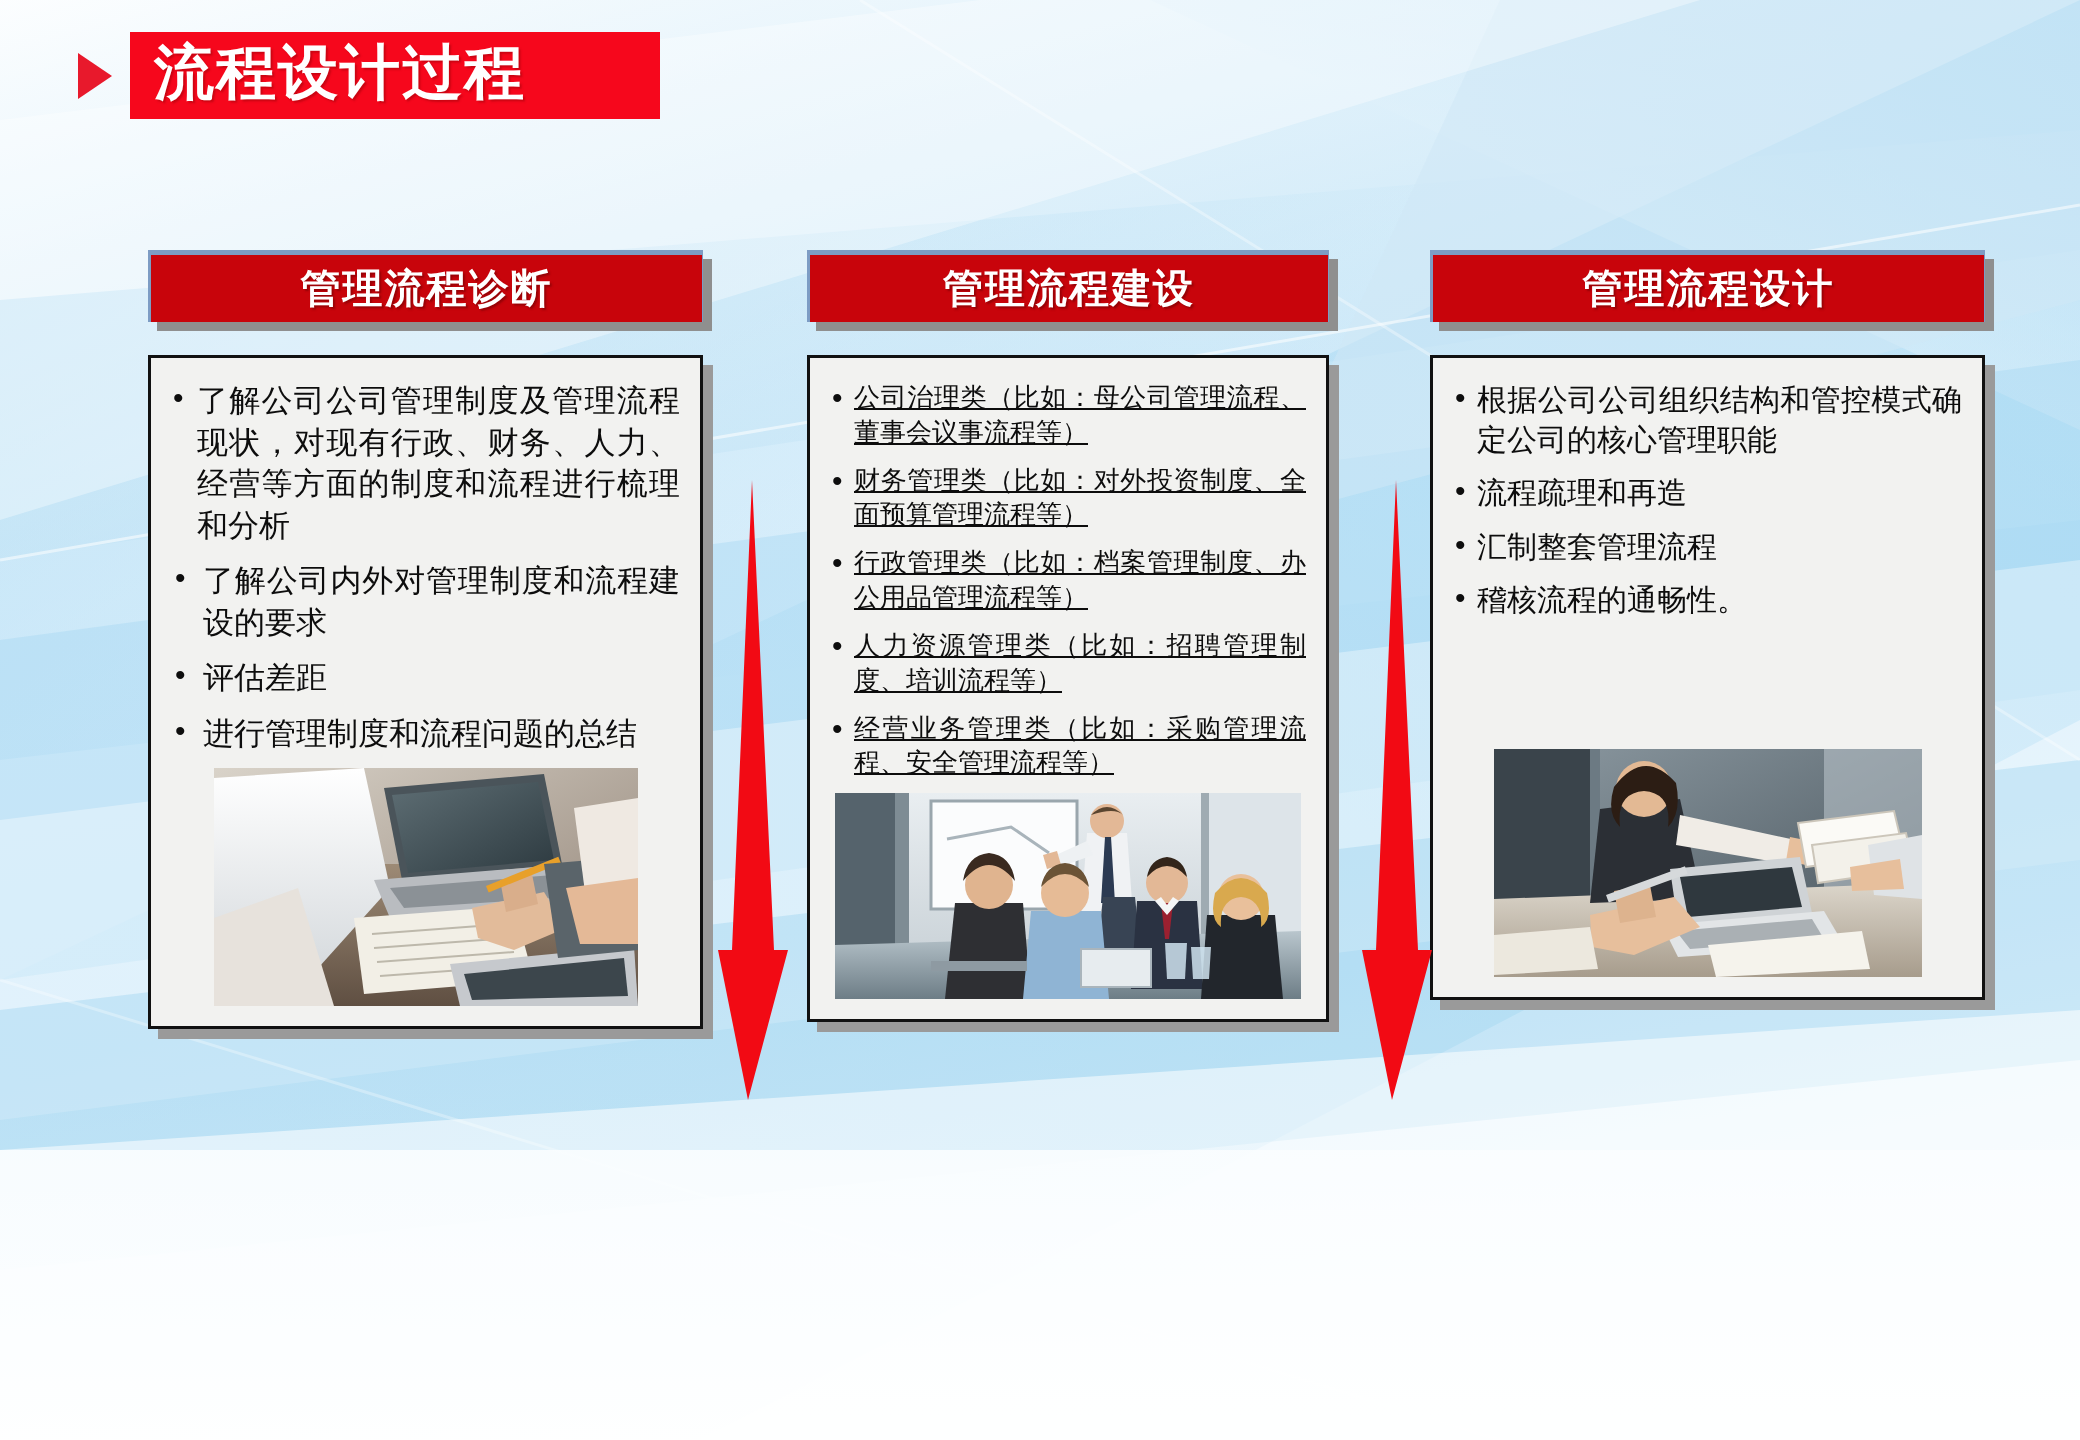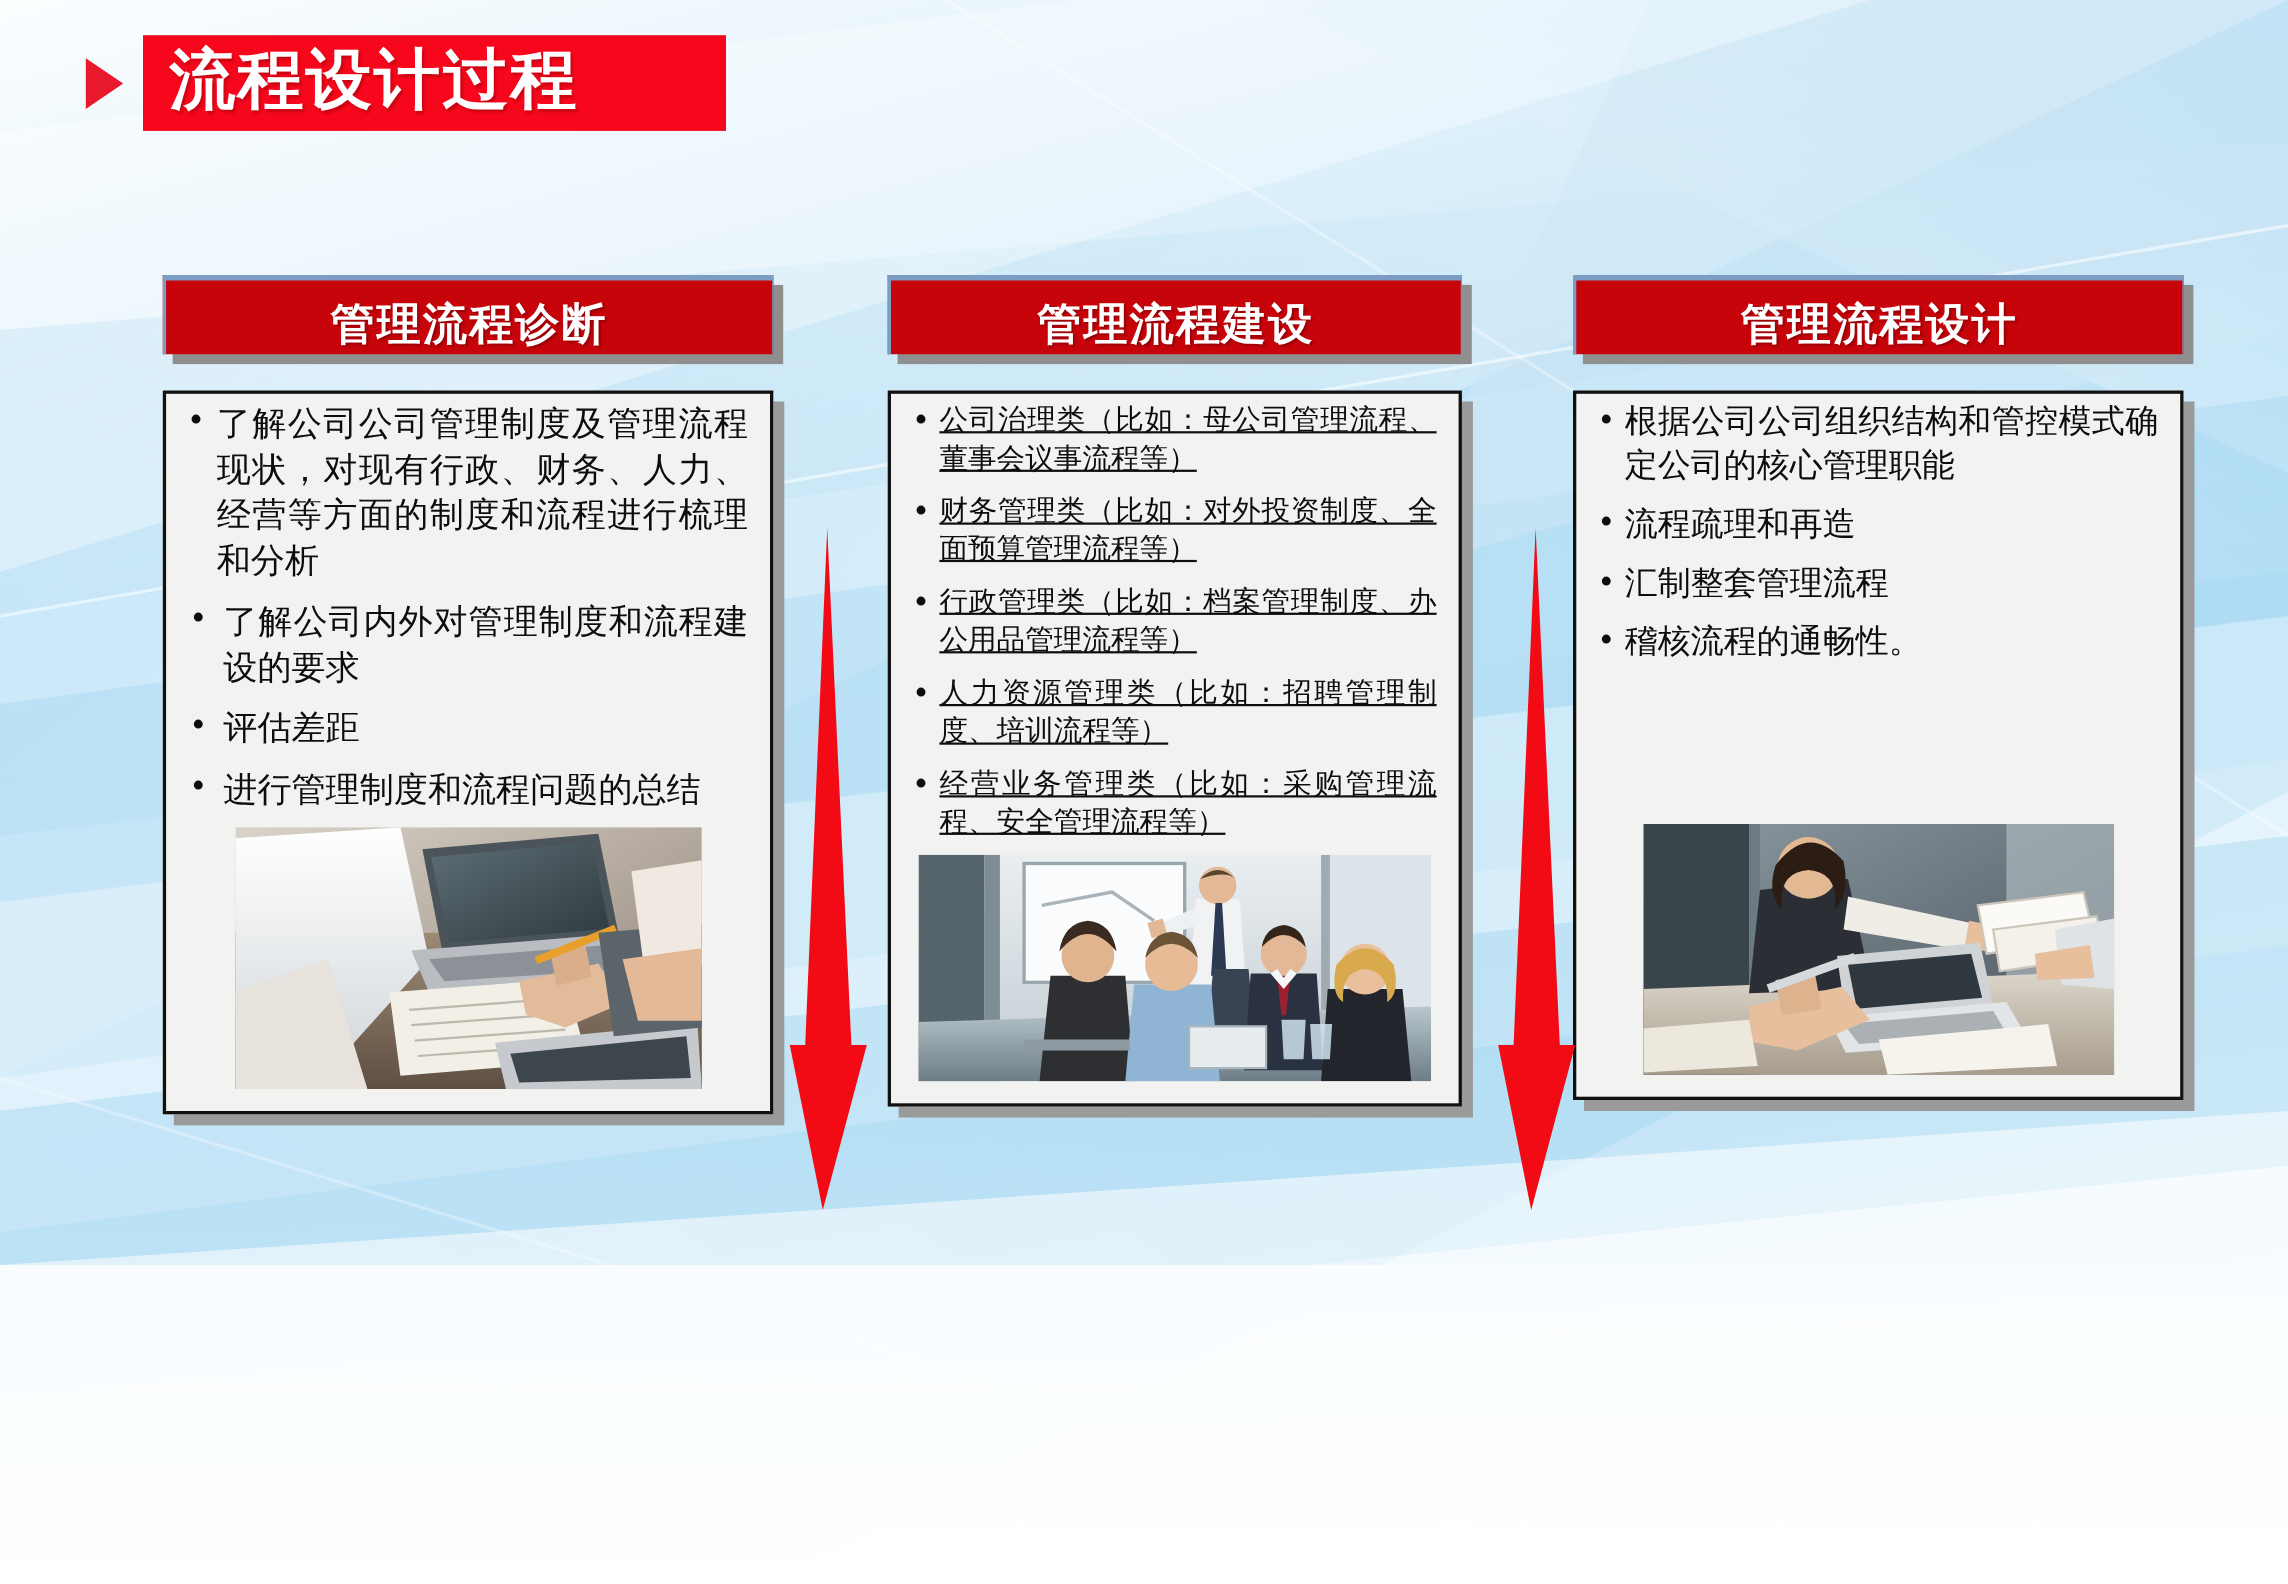--- a/index.html
+++ b/index.html
@@ -48,40 +48,40 @@
     position:absolute;left:9px;top:9px;width:100%;height:100%;
     background:#8f8f8f;
   }
   .hdr{
     position:relative;
     background:#c8040b;
     border-top:5px solid #7d9cc4;
     border-left:3px solid #7d9cc4;
     border-right:1px solid #7d9cc4;
     height:72px;
-    display:flex;align-items:flex-end;justify-content:center;
+    display:flex;align-items:center;justify-content:center;
     box-sizing:border-box;
   }
   .hdr-text{
     color:#fff;font-size:40px;font-weight:bold;letter-spacing:2px;
     text-shadow:2px 2px 2px rgba(90,0,0,.45);
     white-space:nowrap;
   }
 
   .body-wrap{position:relative;margin-top:33px;}
   .body-shadow{
     position:absolute;left:10px;top:10px;width:100%;height:100%;
     background:#9a9a9a;
   }
   .body{
     position:relative;
     background:#f2f2f0;
     border:3px solid #111;
     box-sizing:border-box;
-    padding:6px 20px 20px 20px;
+    padding:22px 20px 20px 20px;
     min-height:645px;
     display:flex;flex-direction:column;
   }
   .body-1{min-height:645px;}
   .body-2{min-height:645px;}
   .body-3{min-height:645px;gap:48px;}
 
   ul.bullets{list-style:none;margin:0;padding:0;}
   ul.bullets li{
     position:relative;

